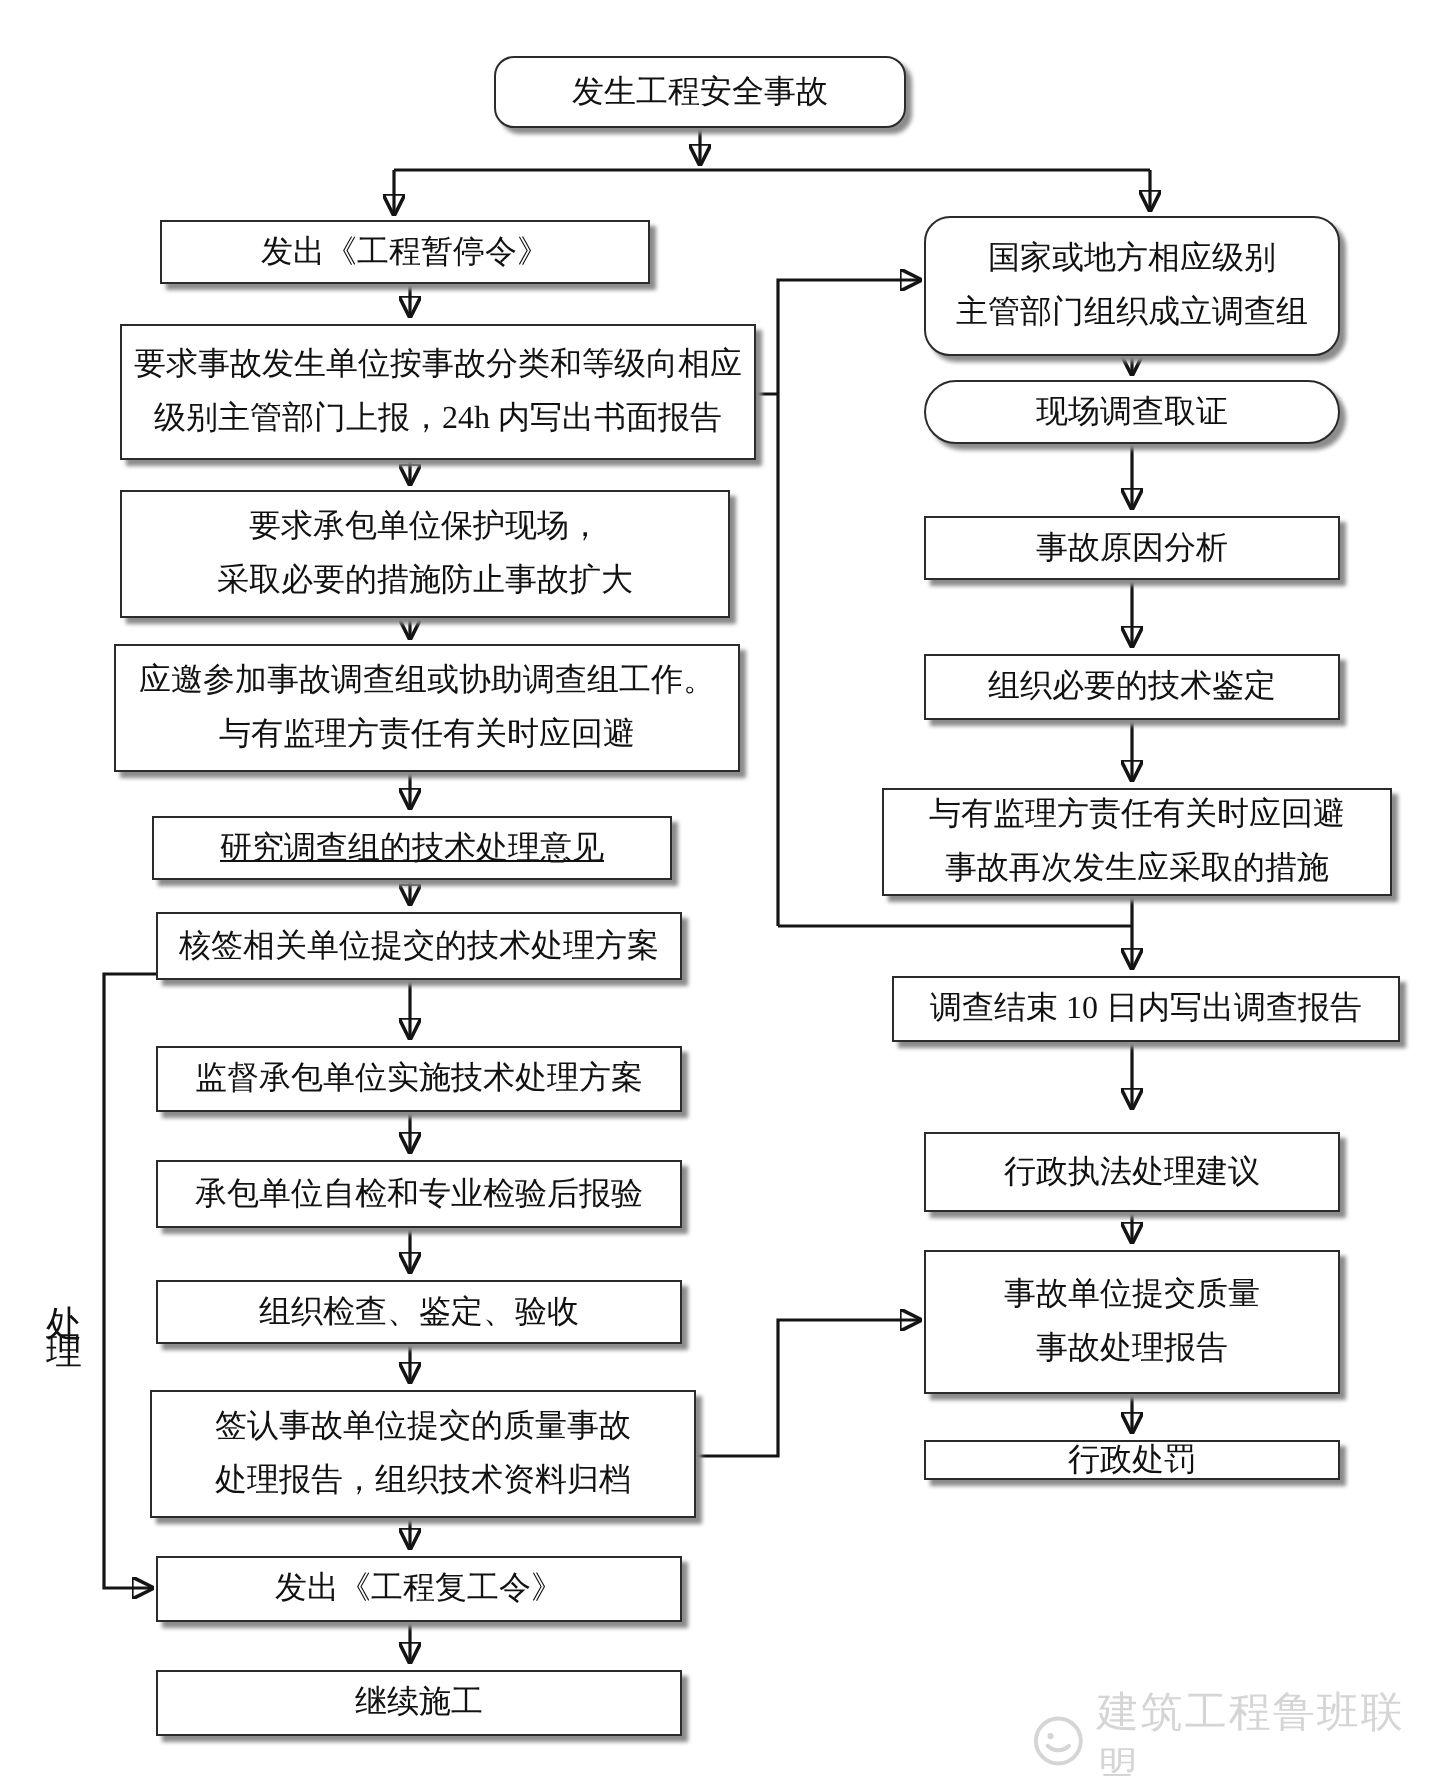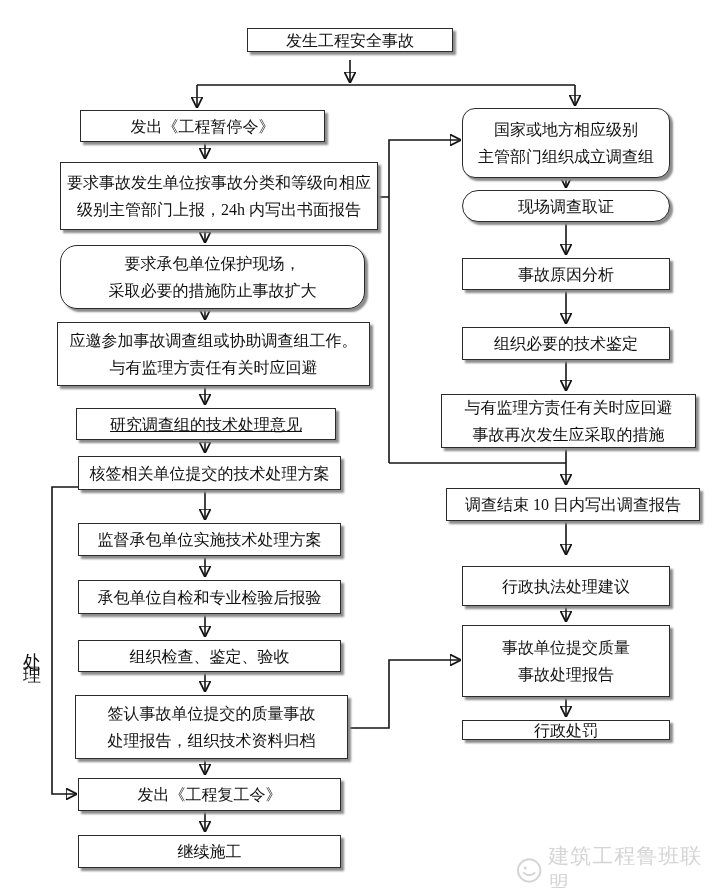--- a/index.html
+++ b/index.html
@@ -89,28 +89,28 @@
 
     <g>
       <path d="M348,728 H389 V660 H460" marker-end="url(#arrow)"></path>
     </g>
 
     <g>
       <path d="M78,487 H52 V794 H76" marker-end="url(#arrow)"></path>
     </g>
   </svg>
 
-  <div class="node" style="left:247px;top:28px;width:206px;height:24px;">发生工程安全事故</div>
+  <div class="node" style="left:247px;top:28px;width:206px;height:36px;border-radius:10px;">发生工程安全事故</div>
 
   <div class="node" style="left:80px;top:110px;width:245px;height:32px;">发出《工程暂停令》</div>
 
   <div class="node" style="left:60px;top:162px;width:318px;height:68px;">要求事故发生单位按事故分类和等级向相应
 级别主管部门上报，24h 内写出书面报告</div>
 
-  <div class="node" style="left:60px;top:245px;width:305px;height:64px;border-radius:17px;">要求承包单位保护现场，
+  <div class="node" style="left:60px;top:245px;width:305px;height:64px;">要求承包单位保护现场，
 采取必要的措施防止事故扩大</div>
 
   <div class="node" style="left:57px;top:322px;width:313px;height:64px;">应邀参加事故调查组或协助调查组工作。
 与有监理方责任有关时应回避</div>
 
   <div class="node" style="left:76px;top:408px;width:260px;height:32px;text-decoration:underline;">研究调查组的技术处理意见</div>
 
   <div class="node" style="left:78px;top:456px;width:263px;height:34px;">核签相关单位提交的技术处理方案</div>
 
   <div class="node" style="left:78px;top:523px;width:263px;height:33px;">监督承包单位实施技术处理方案</div>

